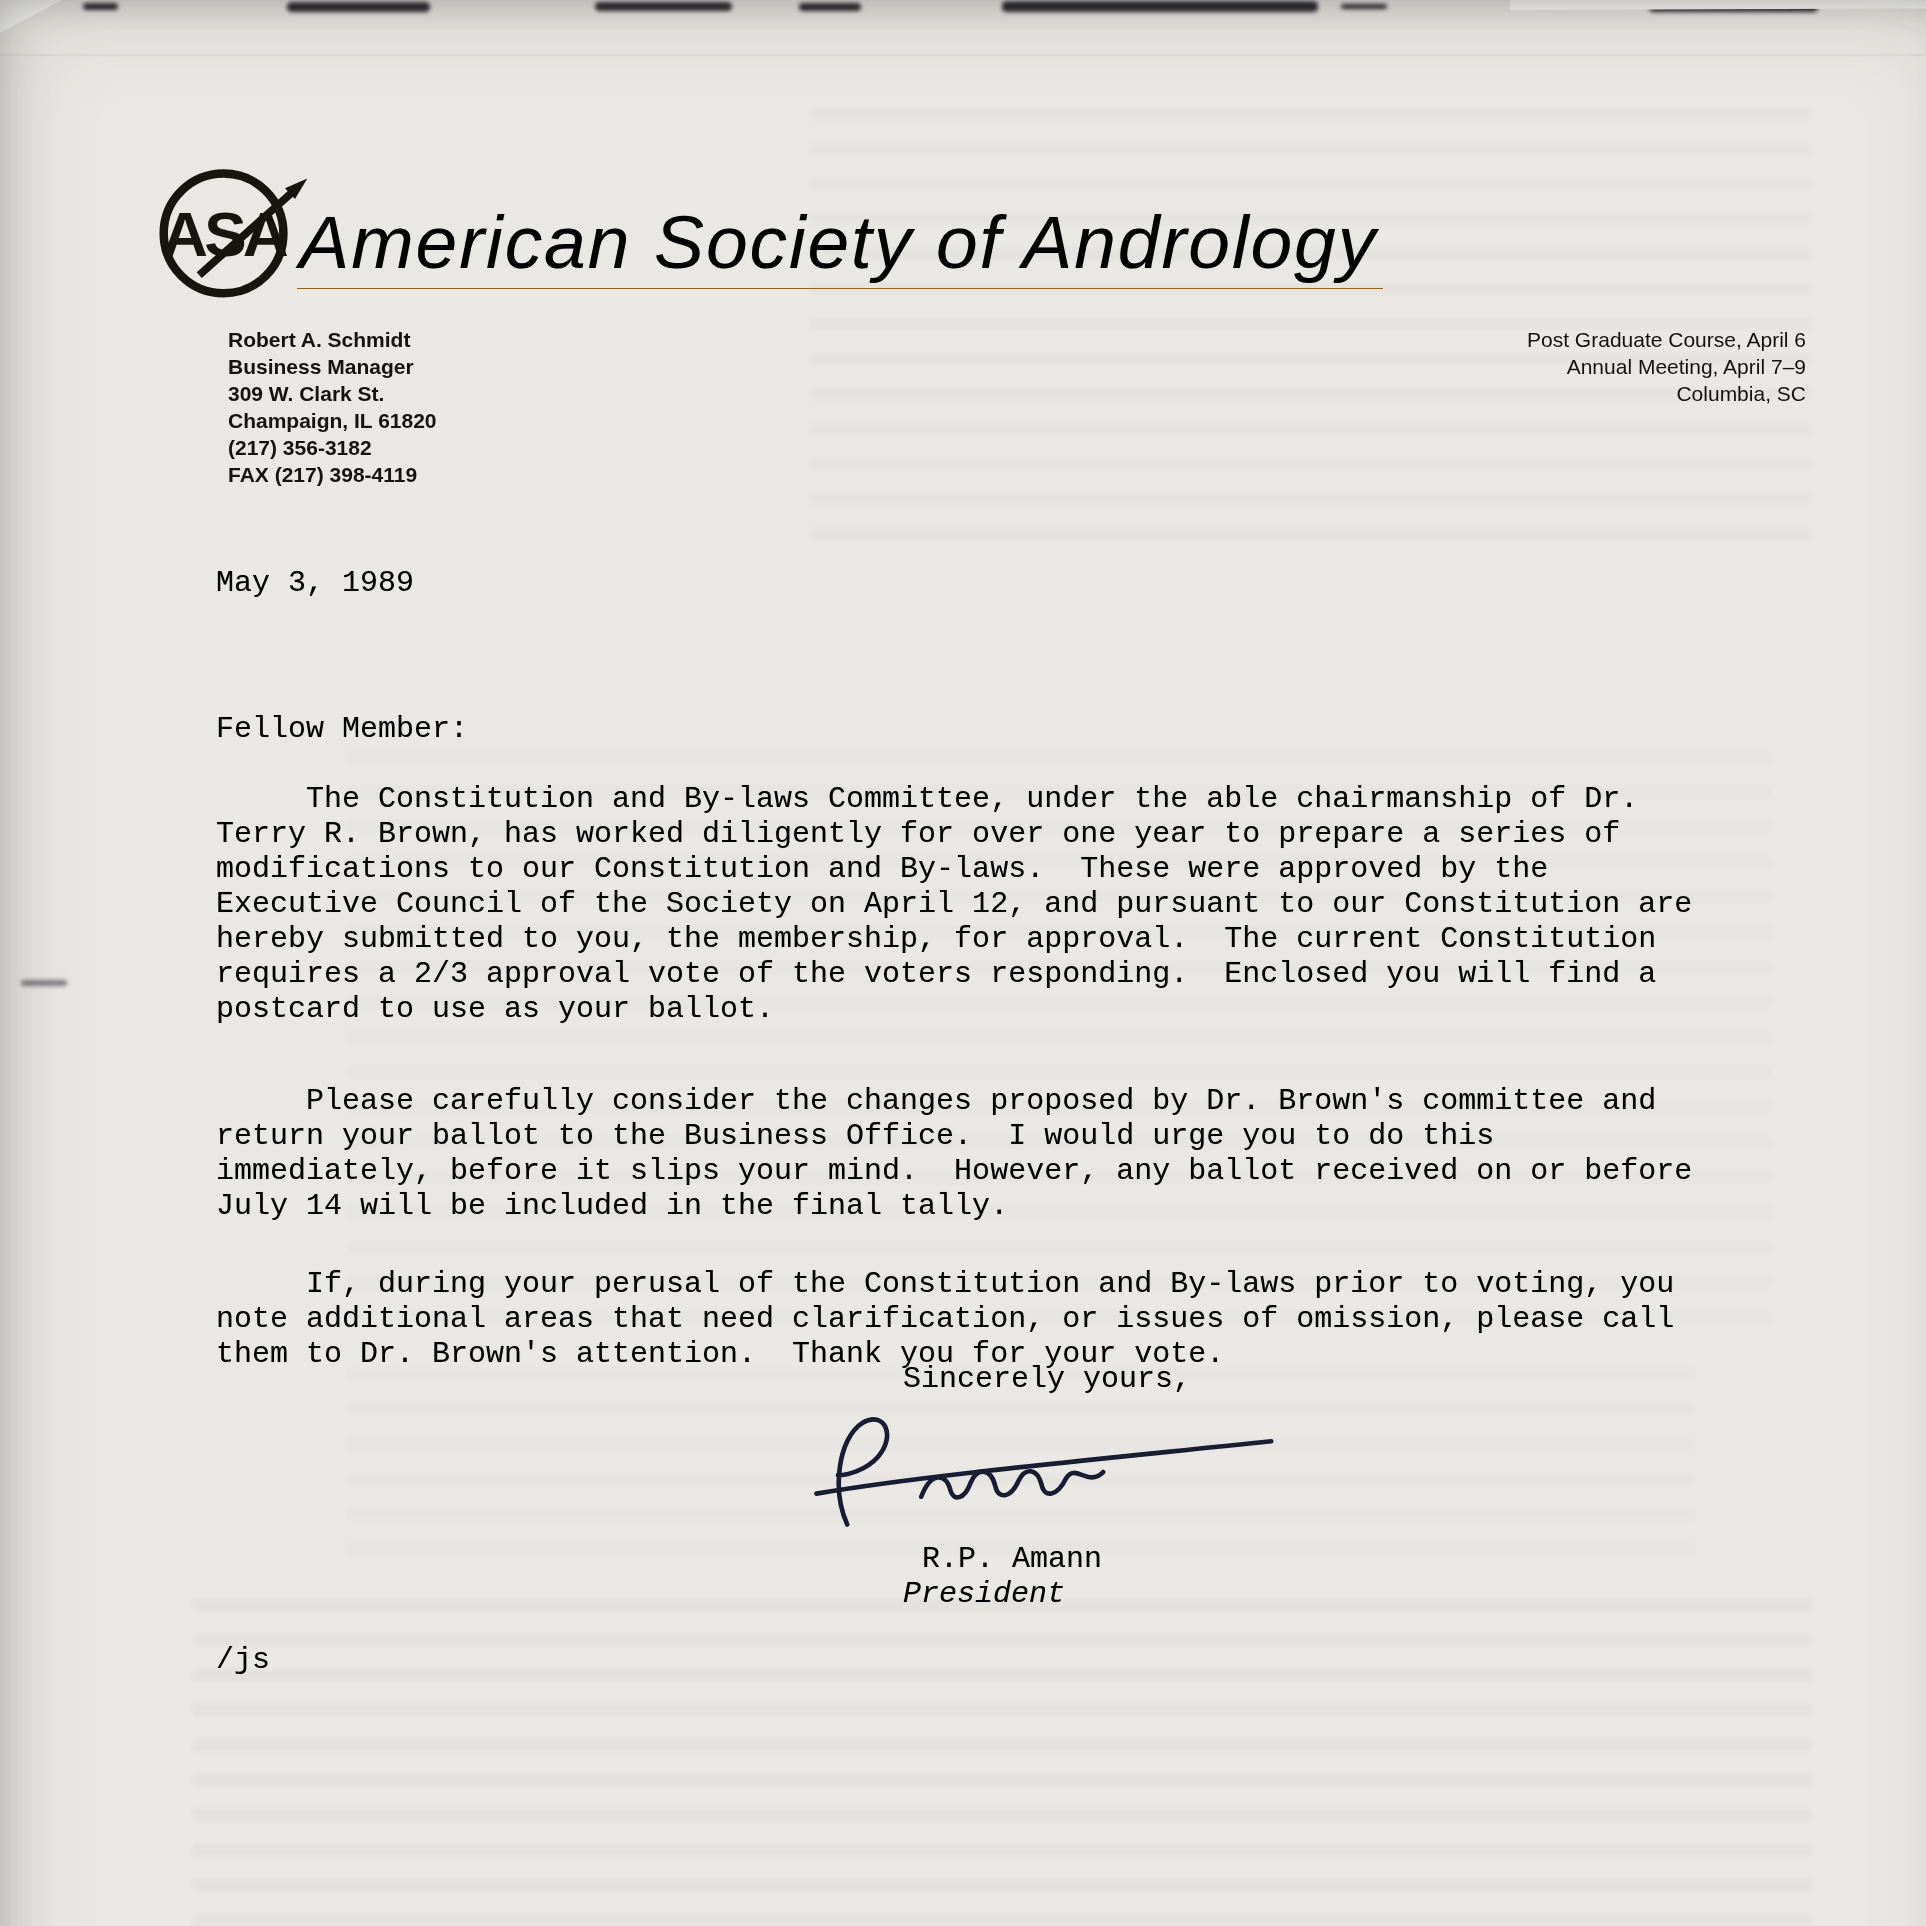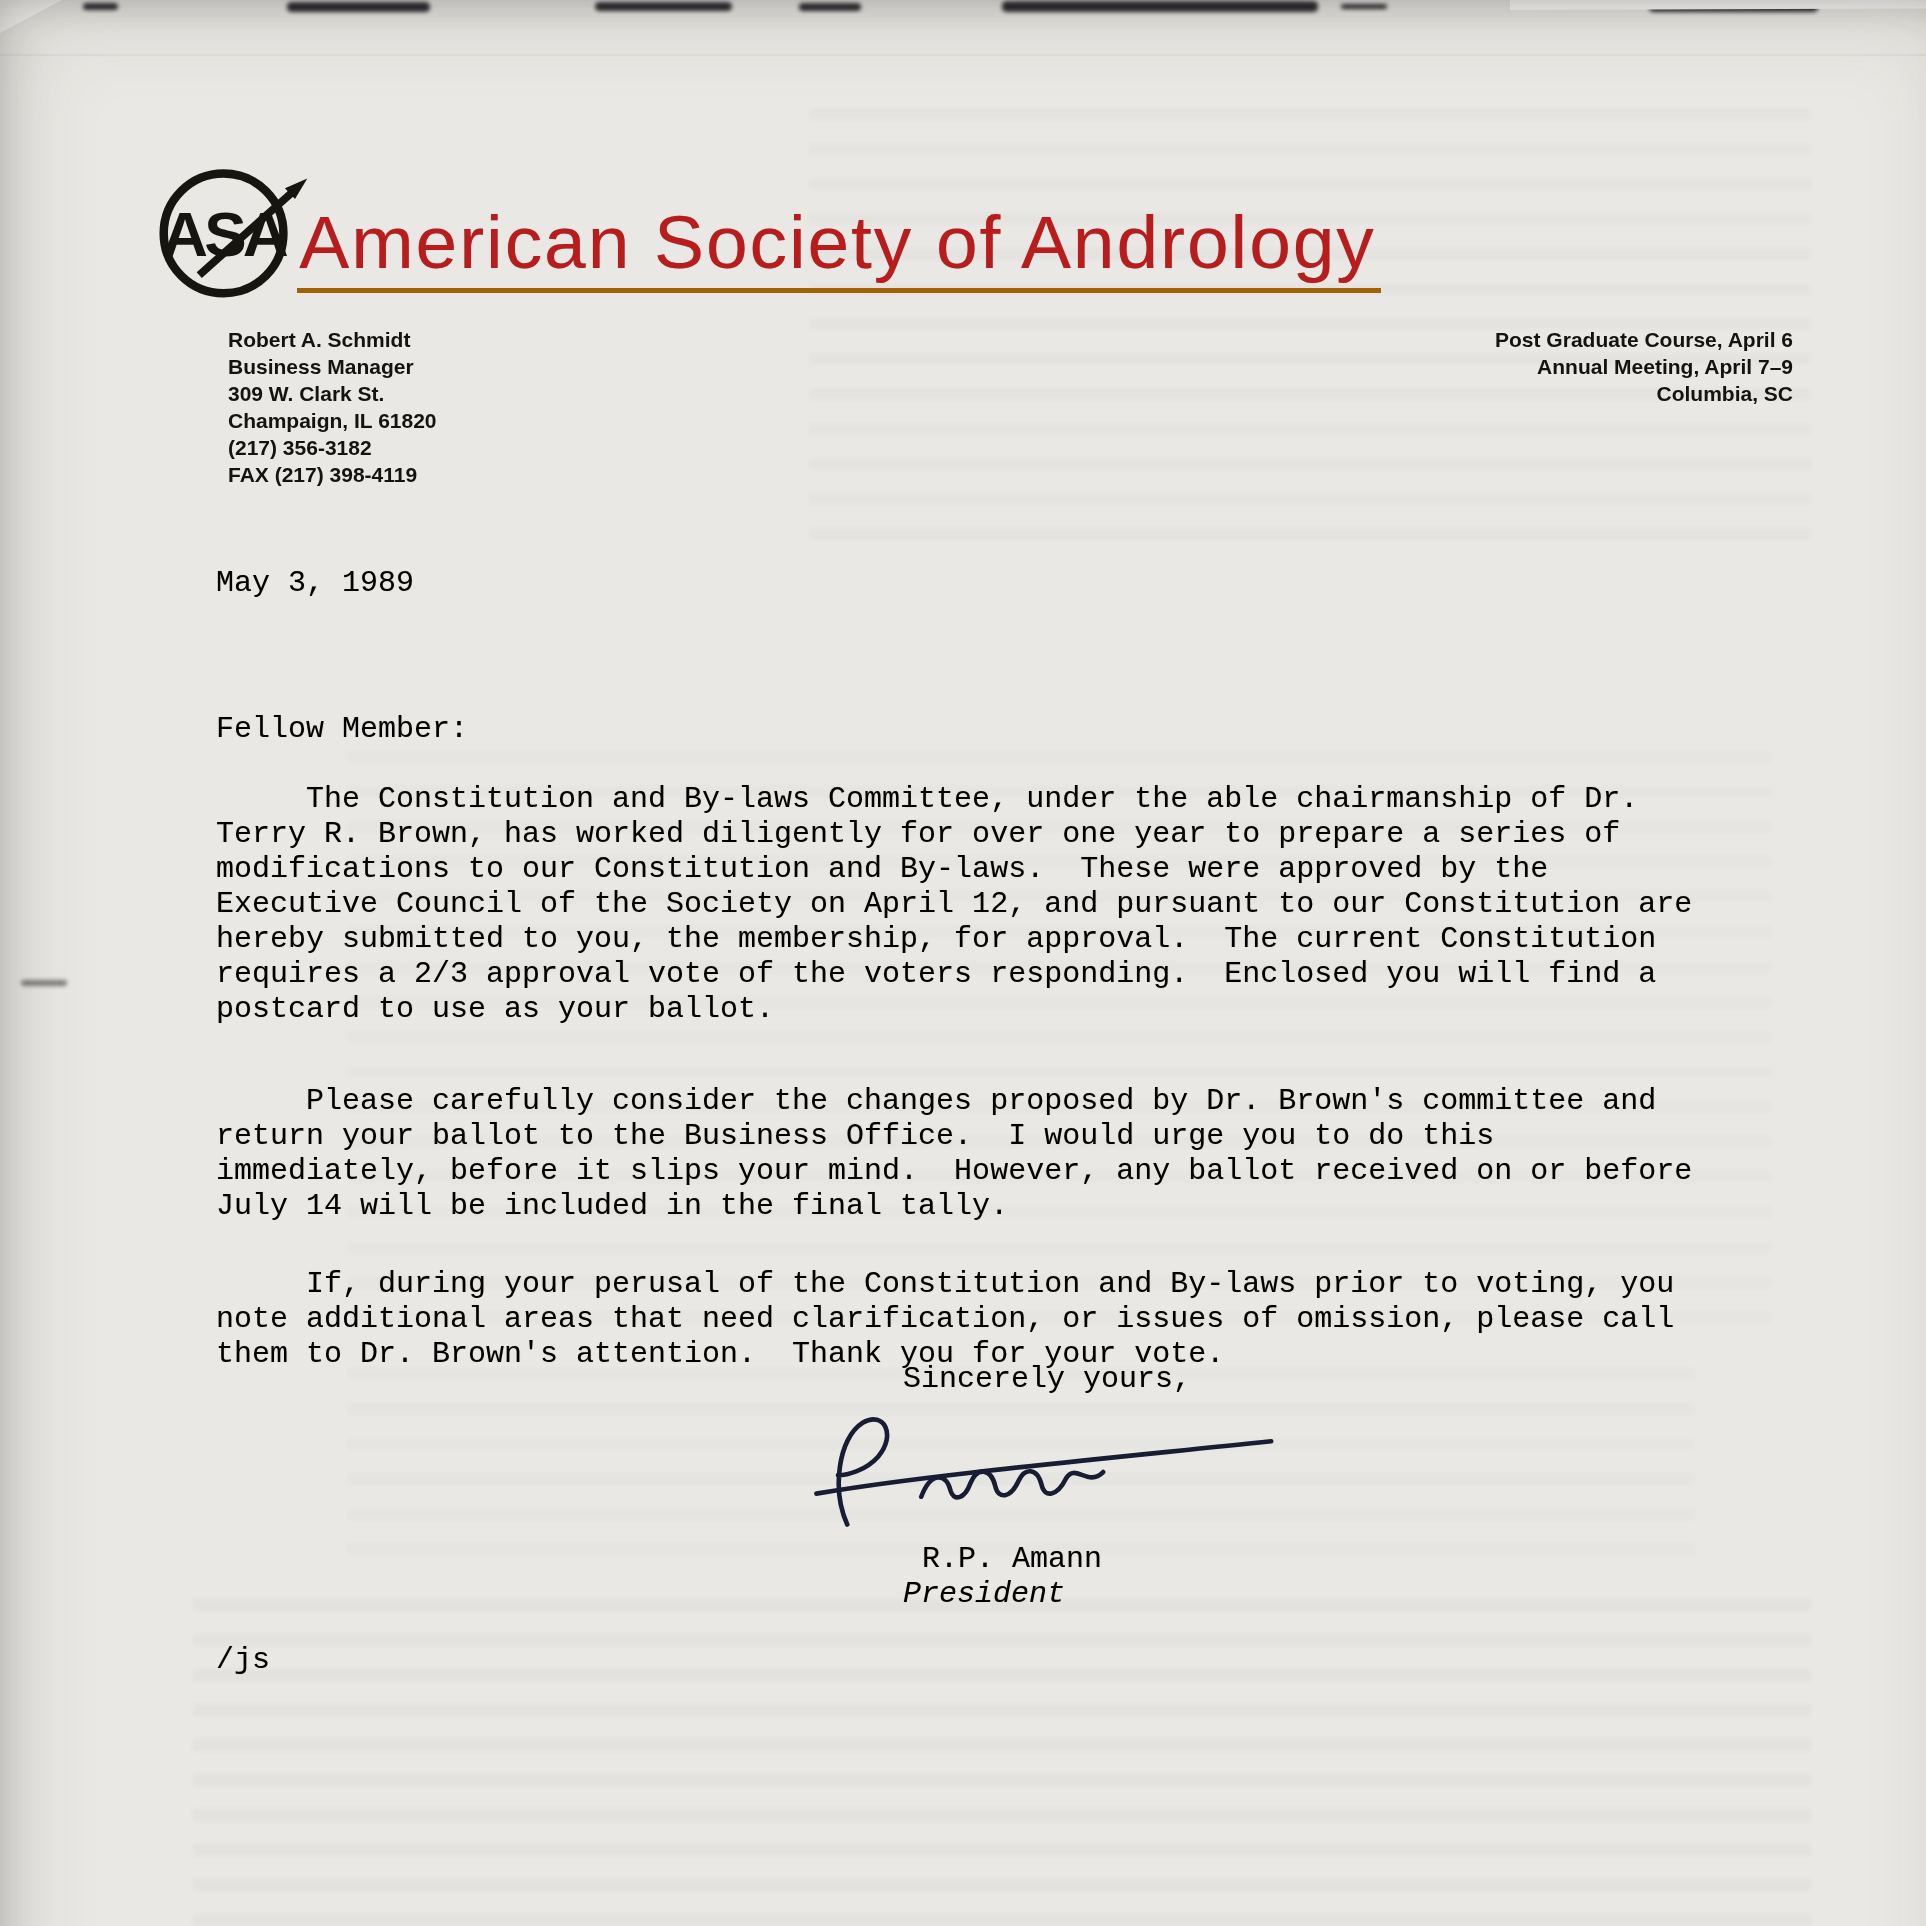--- a/index.html
+++ b/index.html
@@ -25,28 +25,28 @@
   .crease{position:absolute;left:0;width:100%;height:5.4px;z-index:7;pointer-events:none;
     background:linear-gradient(180deg, rgba(0,0,0,0) 0%, rgba(0,0,0,.10) 45%, rgba(255,255,255,.22) 80%, rgba(0,0,0,0) 100%);}
   .corner-tl{position:absolute;top:0;left:0;width:62px;height:33px;background:#fafaf8;
     clip-path:polygon(0 0,100% 0,0 100%);z-index:8;}
   .corner-tr{position:absolute;top:0;left:1510px;width:462px;height:10px;background:#fbfbf9;
     transform:rotate(-.2deg);transform-origin:left top;z-index:8;}
   
   .logo{position:absolute;left:156px;top:160px;z-index:5;}
   .org-title{
     position:absolute;left:297px;top:205px;z-index:5;
-    font-size:75px;line-height:75px;letter-spacing:1.9px;color:#b91c1c;
-    padding:0 5.4px 7.7px 2.3px;border-bottom:5px solid #a16207;
-    text-shadow:0 0 0.8px rgba(20,19,14,.35);white-space:nowrap;
+    font-size:75px;line-height:75px;letter-spacing:1.9px;color:#000000;
+    padding:0 5.4px 7.7px 2.3px;border-bottom:1px solid #a16207;
+    text-shadow:0 0 0.8px rgba(20,19,14,.35);white-space:nowrap;font-style:italic;
   }
   .contact{position:absolute;left:180px;top:326px;z-index:5;
     font-size:21px;line-height:27px;font-weight:700;white-space:pre-line;margin-left:48px;}
-  .events{position:absolute;right:172px;top:326px;z-index:5;text-align:right;
-    font-size:21px;line-height:27px;font-weight:700;white-space:pre-line;}
+  .events{position:absolute;right:159px;top:326px;z-index:5;text-align:right;
+    font-size:21px;line-height:27px;font-weight:400;white-space:pre-line;}
   
   .type{position:absolute;z-index:5;
     font-family:"Liberation Mono","DejaVu Sans Mono",monospace;
     font-size:30px;line-height:35px;white-space:pre;color:#000000;
     text-shadow:0 0 0.8px rgba(43,40,34,.30);}
   .sig{position:absolute;left:801px;top:1398px;z-index:5;}
 </style>
 </head>
 <body>
 

